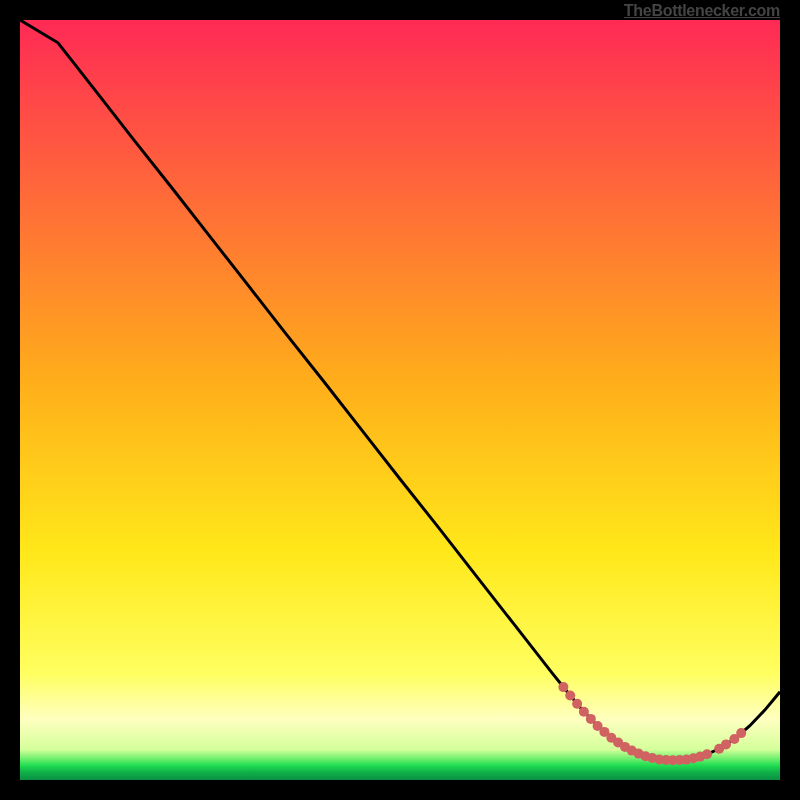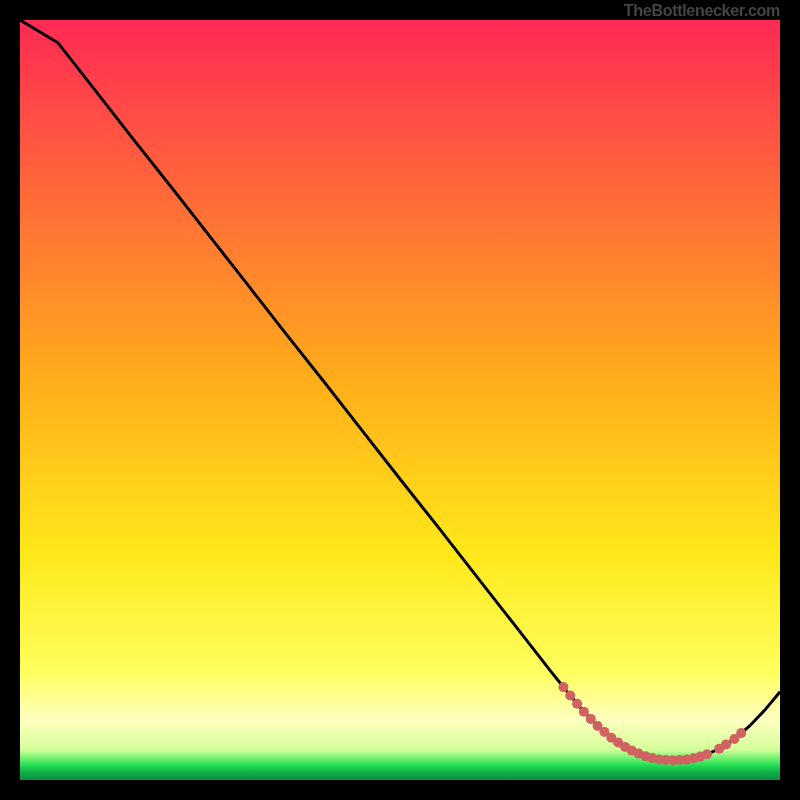--- a/index.html
+++ b/index.html
@@ -13,20 +13,21 @@
     background: #000;
   }
   .attrib {
     position: absolute;
     right: 0;
     top: -18px;
     font: 16px Arial, Helvetica, sans-serif;
     color: #444;
     letter-spacing: -0.3px;
     font-weight: 600;
+    text-decoration: underline;
   }
   .plot {
     position: absolute;
     left: 0;
     top: 0;
     width: 760px;
     height: 760px;
   }
 </style>
 </head>

